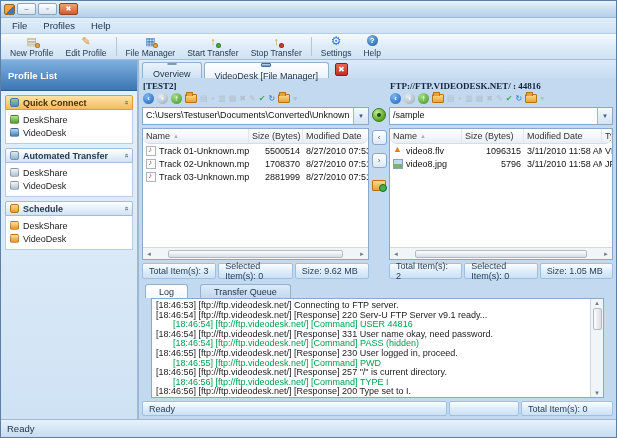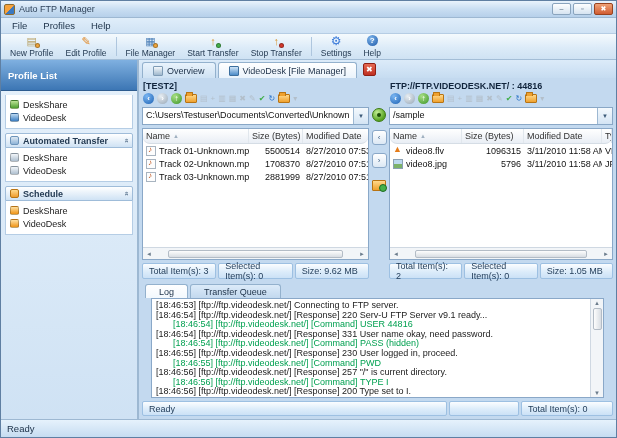--- a/index.html
+++ b/index.html
@@ -69,39 +69,39 @@
   .it-blue  { background:linear-gradient(#bcd9f2,#3c7ec2); }
   .it-gray  { background:linear-gradient(#f2f6fa,#aebfcf); }
   .it-orange{ background:linear-gradient(#ffe0a0,#ef9315); }
 
   
   .main { flex:1; display:flex; flex-direction:column; min-width:0; }
   .tabbar { height:18px; flex:0 0 18px; display:flex; align-items:flex-end; gap:2px;
             background:linear-gradient(#dcebf9,#c6dcf1); padding:2px 0 0 3px; }
   .tab { height:16px; display:flex; align-items:center; gap:4px; padding:0 10px; font-size:9px;
          color:#22364d; border:1px solid #93b1cd; border-bottom:0; border-radius:3px 3px 0 0;
-         background:linear-gradient(#e9f3fc,#cfe2f3); }
+         background:linear-gradient(#e9f3fc,#cfe2f3);flex-direction:column; }
   .tab.active { background:linear-gradient(#ffffff,#eaf3fb); }
   .tab-ico { width:10px; height:10px; border-radius:1px; }
   .tab-ico.overview { background:linear-gradient(#f4f8fb,#9fb8cd); border:1px solid #7e9bb5; }
   .tab-ico.fm { background:linear-gradient(#cfe4f7,#4d8cc8); border:1px solid #3c6f9e; }
   .tab-close { width:13px; height:13px; margin-left:4px; margin-bottom:1px; border-radius:2px;
                background:linear-gradient(#e66a52,#bf2f21); border:1px solid #8f1f14; color:#fff;
                font-size:8px; line-height:11px; text-align:center; align-self:center; }
 
   
   .fm { flex:1; display:flex; min-height:0; padding:2px 2px 0; }
   .panel { display:flex; flex-direction:column; min-width:0; }
   .panel.local { width:229px; flex:0 0 229px; }
   .panel.remote { flex:1; }
   .mid { width:18px; flex:0 0 18px; display:flex; flex-direction:column; align-items:center;
          padding-top:28px; gap:8px; }
 
   .panel-title { font-size:9px; font-weight:bold; color:#10243c; padding:1px 2px 0; height:12px;
-                 white-space:nowrap; overflow:hidden; }
+                 white-space:nowrap; overflow:hidden;font-family:Liberation Serif, serif; }
   .ptools { display:flex; align-items:center; gap:3px; padding:1px 2px 2px; height:14px; }
   .pt { font-size:8px; line-height:11px; text-align:center; color:#b3bfca; }
   .pt.cir { width:11px; height:11px; border-radius:50%; color:#fff; font-weight:bold; }
   .cir-blue  { background:radial-gradient(circle at 35% 30%,#7ab6f2,#1d62b4); }
   .cir-gray  { background:radial-gradient(circle at 35% 30%,#e8eef3,#97a7b6); color:#fff; }
   .cir-green { background:radial-gradient(circle at 35% 30%,#a8df84,#3a9427); }
   .mini-folder { width:12px; height:9px; border-radius:1px; background:linear-gradient(#ffd98c,#efa12e);
                  border:1px solid #b87413; position:relative; }
   .mini-folder::before { content:""; position:absolute; top:-3px; left:0; width:5px; height:3px;
                  background:#efa12e; border:1px solid #b87413; border-bottom:0; border-radius:1px 1px 0 0; }
@@ -152,21 +152,21 @@
                 border-radius:50%; background:#1d4d08; }
   .mid-btn { width:15px; height:15px; border:1px solid #8aa8c8; border-radius:3px; text-align:center;
              background:linear-gradient(#ffffff,#dce8f4); font-size:8px; line-height:13px; color:#44658a; }
   .mid-sync { width:14px; height:11px; border-radius:1px; background:linear-gradient(#ffd98c,#efa12e);
               border:1px solid #b87413; position:relative; margin-top:4px; }
   .mid-sync::after { content:""; position:absolute; right:-2px; bottom:-2px; width:6px; height:6px;
               border-radius:50%; background:#45b14a; border:1px solid #1d6b22; }
 
   
   .bottom { height:138px; flex:0 0 138px; display:flex; flex-direction:column; padding:2px 2px 0; }
-  .log-tabs { height:15px; flex:0 0 15px; display:flex; align-items:flex-end; gap:2px; padding-left:4px; }
+  .log-tabs { height:15px; flex:0 0 15px; display:flex; align-items:flex-end; gap:12px; padding-left:4px; }
   .ltab { height:14px; padding:0 13px; display:flex; align-items:center; font-size:9px; color:#22364d;
           border:1px solid #93b1cd; border-bottom:0; border-radius:3px 3px 0 0;
           background:linear-gradient(#dcebf9,#c2d8ee); }
   .ltab.active { background:linear-gradient(#ffffff,#f2f8fd); }
   .log-wrap { flex:1; display:flex; min-height:0; margin:0 10px; background:#fff; border:1px solid #8aa8c8; }
   .log-lines { flex:1; overflow:hidden; padding:2px 4px; font-size:9px; line-height:9.6px; }
   .log-line { white-space:nowrap; color:#222; }
   .log-line[data-kind="command"] { color:#00a050;padding-left:17px; }
   .vscroll { width:13px; flex:0 0 13px; border-left:1px solid #cfd8e2; background:#f2f5f8;
              display:flex; flex-direction:column; align-items:center; padding:1px 0; }
@@ -183,21 +183,20 @@
                border-top:1px solid #9db8d2; display:flex; align-items:center; padding:0 6px;
                font-size:9.5px; color:#20354c; }
 </style>
 </head>
 <body>
 
 <div class="window">
 
   <div class="titlebar">
     <span class="app-icon"></span>
-    <span class="title-text">Auto FTP Manager</span>
     <span class="win-btn">–</span>
     <span class="win-btn">▫</span>
     <span class="win-btn close">✖</span>
   </div>
 
   <div class="menubar">
     <span class="menu-item">File</span>
     <span class="menu-item">Profiles</span>
     <span class="menu-item">Help</span>
   </div>
@@ -234,20 +233,25 @@
       <span>Help</span>
     </div>
   </div>
 
   <div class="content">
 
     <div class="sidebar">
       <div class="sb-header">Profile List</div>
 
       <div class="sb-section">
+        <div class="sb-sec-header active">
+          <span class="sb-sec-ico sec-ico-qc"></span>
+          <span>Quick Connect</span>
+          <span class="sb-chevron">»</span>
+        </div>
         <div class="sb-items">
           <div class="sb-item">
             <span class="it-ico it-green"></span>
             <span>DeskShare</span>
           </div>
           <div class="sb-item">
             <span class="it-ico it-blue"></span>
             <span>VideoDesk</span>
           </div>
         </div>

